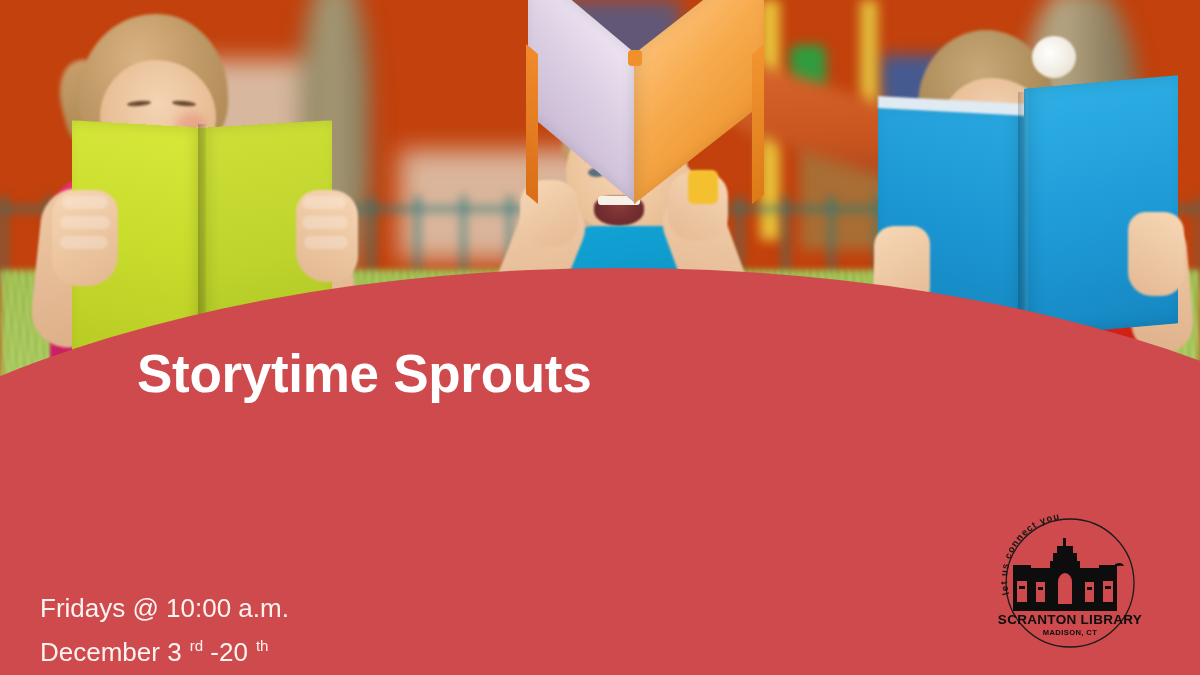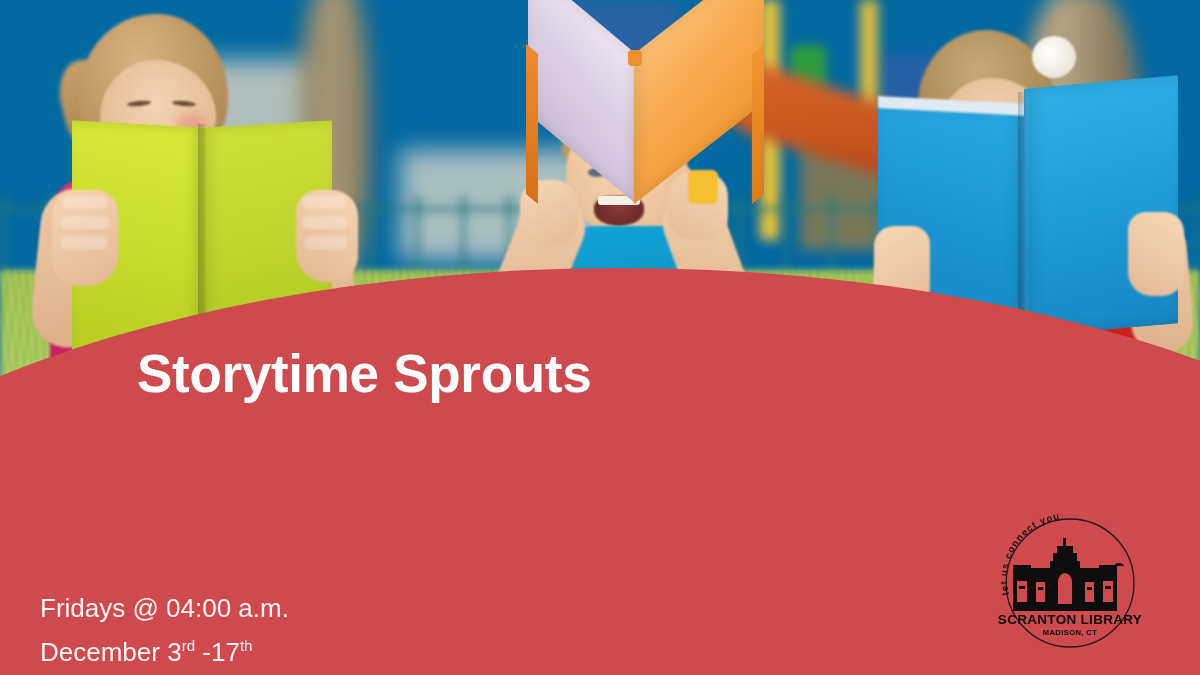--- a/index.html
+++ b/index.html
@@ -2,21 +2,21 @@
 <html style="--brand: #ce4a4d;"><head>
 <meta charset="utf-8">
 <style>
   html,body{margin:0;padding:0;background:#fff;}
   body{font-family:"Liberation Sans",sans-serif;}
 
   .poster{
     position:relative;
     width:1200px;height:675px;
     overflow:hidden;
-    background:#0369a1;
+    background:#c2410c;
   }
 
   
   .photo{position:absolute;inset:0;overflow:hidden;}
 
   
   .canopy{
     position:absolute;left:0;top:0;width:1200px;height:330px;
     background:
       radial-gradient(ellipse 150px 120px at 120px 60px, #9bb04e 0%, #7d9a42 55%, rgba(125,154,66,0) 72%),
@@ -324,21 +324,21 @@
     font-size:28.5px;color:#fdf6f4;
     line-height:41px;
   }
 
   .sched{
     position:absolute;left:40px;top:589px;
     font-family:"Liberation Sans",sans-serif;
     font-size:26px;color:#fdf4f2;
     line-height:38px;font-weight:300;
   }
-  .sched sup{font-size:.58em;vertical-align:super;}
+  .sched sup{font-size:.58em;vertical-align:super;margin-left:8px;}
 
   
   .logo{
     position:absolute;left:995px;top:508px;width:150px;height:150px;z-index:31;
   }
   .logo svg{display:block;}
 </style>
 </head>
 <body>
 
@@ -438,22 +438,22 @@
   </div>
 
   <div class="red-shape"></div>
 
   <div class="content">
 
     <div class="title">Storytime Sprouts</div>
 
 
     <div class="sched">
-      <div>Fridays @ 04:00 a.m.</div>
-      <div><span>December</span>&nbsp;<span>3</span><sup>rd</sup>&nbsp;<span>-</span><span>17</span><sup>th</sup></div>
+      <div>Fridays @ 10:00 a.m.</div>
+      <div><span>December</span>&nbsp;<span>3</span><sup>rd</sup>&nbsp;<span>-</span><span>20</span><sup>th</sup></div>
     </div>
   </div>
 
   <div class="logo">
     <svg viewBox="0 0 150 150" width="150" height="150" aria-hidden="true">
       <defs>
         <path id="arcpath" d="M 16,92 A 60,60 0 0 1 104,20" fill="none"></path>
       </defs>
       <circle cx="75" cy="75" r="64" fill="none" stroke="#1b1b1b" stroke-width="1.3"></circle>
       <text font-family="'Liberation Sans',sans-serif" font-size="9.5" font-weight="bold" fill="#141414" letter-spacing="1.1">

